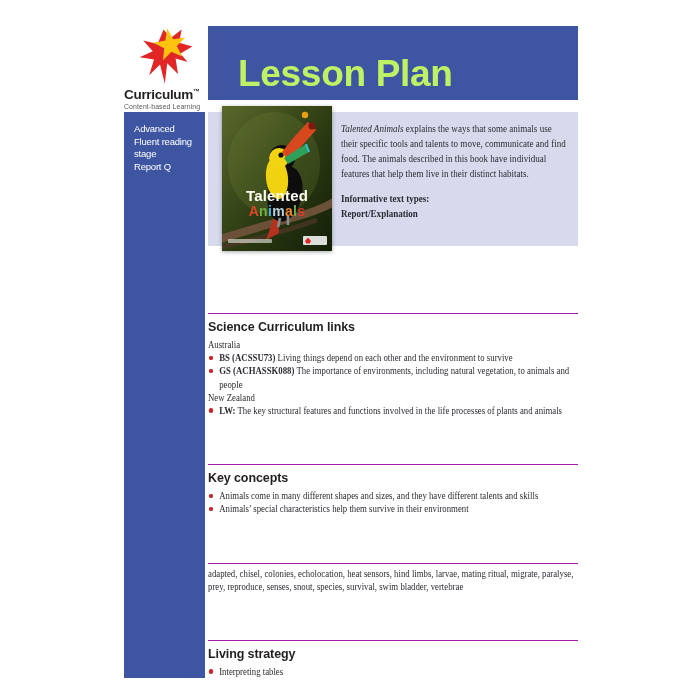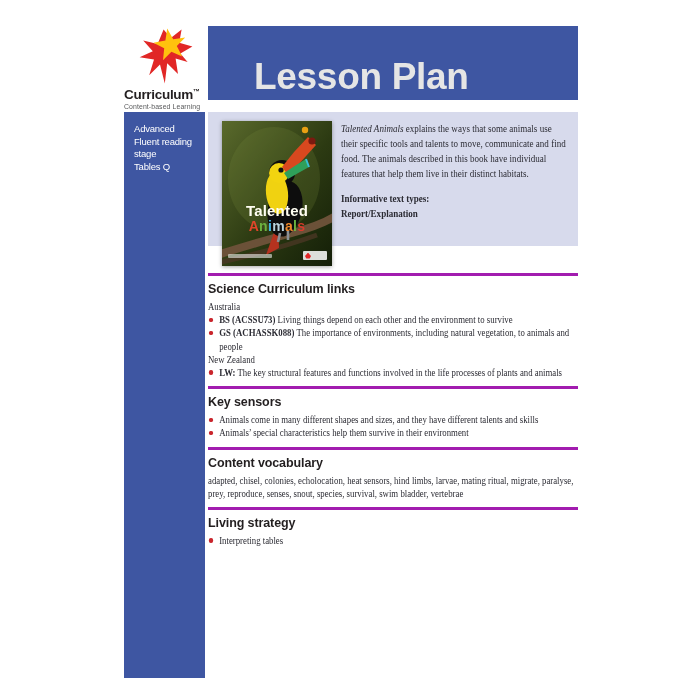--- a/index.html
+++ b/index.html
@@ -12,48 +12,48 @@
 
   
   #logo-block{left:124px;top:26px;width:86px;height:90px;}
   #logo-star{display:block;margin:0 0 0 10px;width:64px;height:60px;}
   .brand-name{font-size:13.5px;font-weight:bold;color:#231f20;letter-spacing:-0.3px;margin-top:1px;}
   .brand-name .tm{font-size:7px;vertical-align:super;font-weight:bold;}
   .brand-tagline{font-size:6.9px;color:#58595b;letter-spacing:0.1px;margin-top:1px;}
 
   
   #header-bar{left:208px;top:26px;width:370px;height:74px;background:var(--primary_blue,#3E56A2);}
-  #header-title{margin:16px;color:#e5e5e5;font-size:37px;font-weight:bold;letter-spacing:-0.3px;padding:16px 0 0 30px;line-height:1;}
+  #header-title{margin:0;color:#bef264;font-size:37px;font-weight:bold;letter-spacing:-0.3px;padding:29px 0 0 30px;line-height:1;}
 
   
   #sidebar{left:124px;top:112px;width:81px;height:566px;background:var(--primary_blue,#3E56A2);color:#fff;box-sizing:border-box;padding:11px 7px 0 10px;}
   .sidebar-line{font-size:9.5px;font-weight:normal;line-height:12.5px;letter-spacing:-0.2px;}
 
   
   #intro-box{left:208px;top:112px;width:370px;height:134px;background:var(--panel_lavender,#D7DAEC);}
   #intro-text{left:341px;top:121px;width:228px;color:#2b2b33;}
   .squish{transform:scaleX(0.86);transform-origin:0 0;}
   #intro-inner{width:265px;font-family:"Liberation Serif",serif;font-size:10.5px;line-height:15px;}
   #intro-inner p{margin:0;}
   #intro-inner .booktitle{font-style:italic;}
   .text-types{margin-top:11px;font-weight:bold;line-height:14.5px;}
 
   
-  #cover{left:222px;top:121px;width:110px;height:145px;box-shadow:0 1px 4px rgba(0,0,0,.35);}
+  #cover{left:222px;top:106px;width:110px;height:145px;box-shadow:0 1px 4px rgba(0,0,0,.35);}
   #cover svg{display:block;}
   .cover-title{position:absolute;left:0;right:0;top:82px;text-align:center;font-weight:bold;line-height:1.05;}
   .cover-t1{font-size:15px;color:#fffef2;letter-spacing:0.2px;}
   .cover-t2{font-size:14px;letter-spacing:0.3px;}
   .cover-credit{position:absolute;left:6px;bottom:8px;width:44px;height:4px;background:rgba(255,255,255,.55);border-radius:1px;}
   .cover-mini-logo{position:absolute;right:5px;bottom:6px;width:24px;height:9px;background:rgba(255,255,255,.85);border-radius:1px;}
   .mini-red{position:absolute;left:2px;top:1.5px;width:6px;height:6px;background:var(--logo_red,#E12726);clip-path:polygon(50% 0,100% 60%,78% 100%,22% 100%,0 60%);}
 
   
   #sections{left:208px;top:273px;width:370px;}
-  .section{border-top:3px solid #a21caf;padding:3px 0 7px;}
+  .section{border-top:1px solid #a21caf;padding:3px 0 7px;margin-top:40px;}
   .section-heading{margin:3px 0 4px;font-size:12.5px;font-weight:bold;color:#231f20;letter-spacing:-0.1px;}
   .section-items{width:430px;transform:scaleX(0.86);transform-origin:0 0;
     font-family:"Liberation Serif",serif;font-size:10.2px;line-height:13.2px;color:#2b2b33;}
   .item{position:relative;}
   .item.bullet{padding-left:13px;}
   .dot{position:absolute;left:1px;top:4.4px;width:4.6px;height:4.6px;border-radius:50%;background:var(--bullet_red,#C9252C);}
   .item b{font-weight:bold;}
 </style>
 </head>
 <body>
@@ -66,21 +66,21 @@
   <div class="brand-name"><span>Curriculum</span><span class="tm">™</span></div>
   <div class="brand-tagline">Content-based Learning</div>
 </div>
 
 <div class="abs" id="header-bar">
   <h1 id="header-title">Lesson Plan</h1>
 </div>
 
 <aside class="abs" id="sidebar">
   <div class="sidebar-line">Advanced Fluent reading stage</div>
-  <div class="sidebar-line">Tables Q</div>
+  <div class="sidebar-line">Report Q</div>
 </aside>
 
 <div class="abs" id="intro-box"></div>
 
 <div class="abs" id="cover">
   <svg width="110" height="145" viewBox="0 0 110 145" aria-hidden="true">
     <defs>
       <linearGradient id="cg" x1="0" y1="0" x2="1" y2="1">
         <stop offset="0" stop-color="#5a6a2c"></stop>
         <stop offset="0.55" stop-color="#2c3a12"></stop>
@@ -147,36 +147,35 @@
   </div>
 
   <div class="item bullet">
     <span class="dot"></span>
     <span class="itx"><b>LW:</b><span> The key structural features and functions involved in the life processes of plants and animals</span></span>
   </div>
 </div>
   </section>
 
   <section class="section">
-    <h2 class="section-heading">Key sensors</h2>
+    <h2 class="section-heading">Key concepts</h2>
     <div class="section-items">
   <div class="item bullet">
     <span class="dot"></span>
     <span class="itx"><b></b><span>Animals come in many different shapes and sizes, and they have different talents and skills</span></span>
   </div>
 
   <div class="item bullet">
     <span class="dot"></span>
     <span class="itx"><b></b><span>Animals’ special characteristics help them survive in their environment</span></span>
   </div>
 </div>
   </section>
 
   <section class="section">
-    <h2 class="section-heading">Content vocabulary</h2>
     <div class="section-items">
   <div class="item plain">
     <span>adapted, chisel, colonies, echolocation, heat sensors, hind limbs, larvae, mating ritual, migrate, paralyse, prey, reproduce, senses, snout, species, survival, swim bladder, vertebrae</span>
   </div>
 </div>
   </section>
 
 
   <section class="section">
     <h2 class="section-heading">Living strategy</h2>

